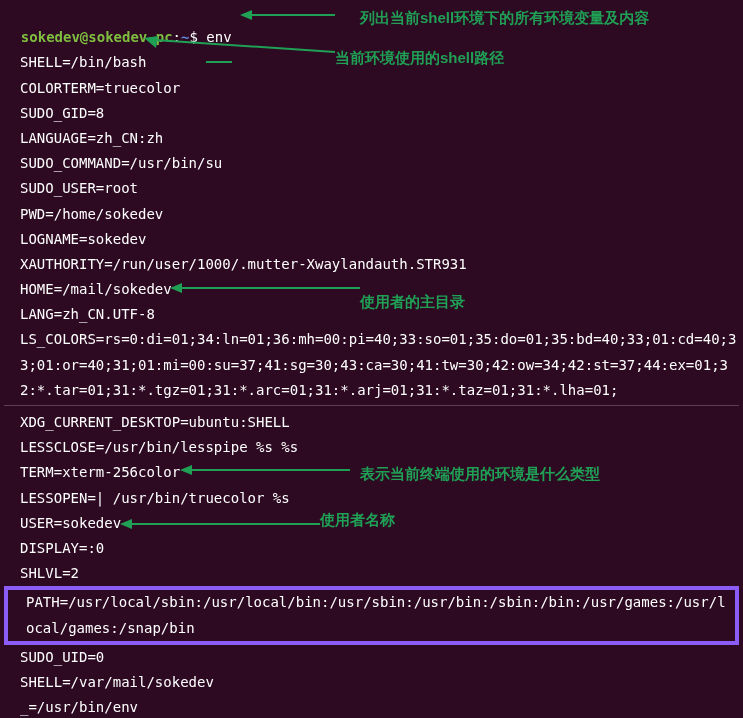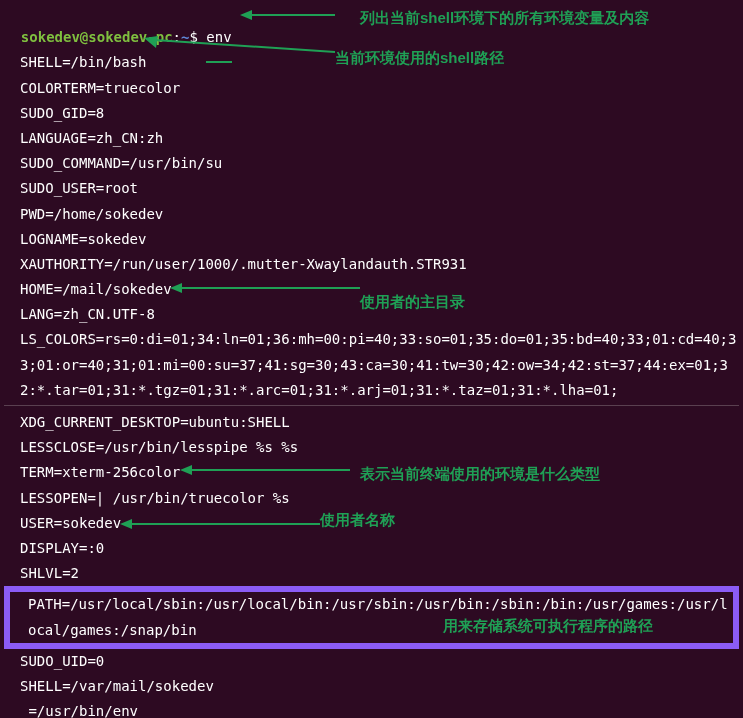--- a/index.html
+++ b/index.html
@@ -37,21 +37,21 @@
     font-family: 'Microsoft YaHei', 'SimSun', sans-serif;
     font-size: 15px;
     font-weight: bold;
     white-space: nowrap;
   }
   .arrow {
     position: absolute;
     pointer-events: none;
   }
   .path-box {
-    border: 6px solid #8b5cf6;
+    border: 4px solid #8b5cf6;
     padding: 0 2px;
     position: relative;
   }
   .path-note {
     position: absolute;
     right: 80px;
     bottom: 4px;
     color: #1fa055;
     font-family: 'Microsoft YaHei', 'SimSun', sans-serif;
     font-size: 15px;
@@ -84,21 +84,20 @@
 <div class="divider"></div>
 <div class="env-line">XDG_CURRENT_DESKTOP=ubuntu:SHELL</div>
 <div class="env-line">LESSCLOSE=/usr/bin/lesspipe %s %s</div>
 <div class="env-line">TERM=xterm-256color</div>
 <div class="env-line">LESSOPEN=| /usr/bin/truecolor %s</div>
 <div class="env-line">USER=sokedev</div>
 <div class="env-line">DISPLAY=:0</div>
 <div class="env-line">SHLVL=2</div>
 <div class="path-box">
   <div class="env-line">PATH=/usr/local/sbin:/usr/local/bin:/usr/sbin:/usr/bin:/sbin:/bin:/usr/games:/usr/local/games:/snap/bin</div>
-  <div class="path-note">用来存储系统可执行程序的路径</div>
 </div>
 <div class="env-line">SUDO_UID=0</div>
 <div class="env-line">SHELL=/var/mail/sokedev</div>
 <div class="env-line">_=/usr/bin/env</div>
 
 <div class="annotation" style="top:4px; left:335px;margin-left:25px;">列出当前shell环境下的所有环境变量及内容</div>
 <div class="annotation" style="top:44px; left:335px;">当前环境使用的shell路径</div>
 <div class="annotation" style="top:288px; left:360px;text-align:right;">使用者的主目录</div>
 <div class="annotation" style="top:460px; left:360px;">表示当前终端使用的环境是什么类型</div>
 <div class="annotation" style="top:506px; left:320px;">使用者名称</div>

